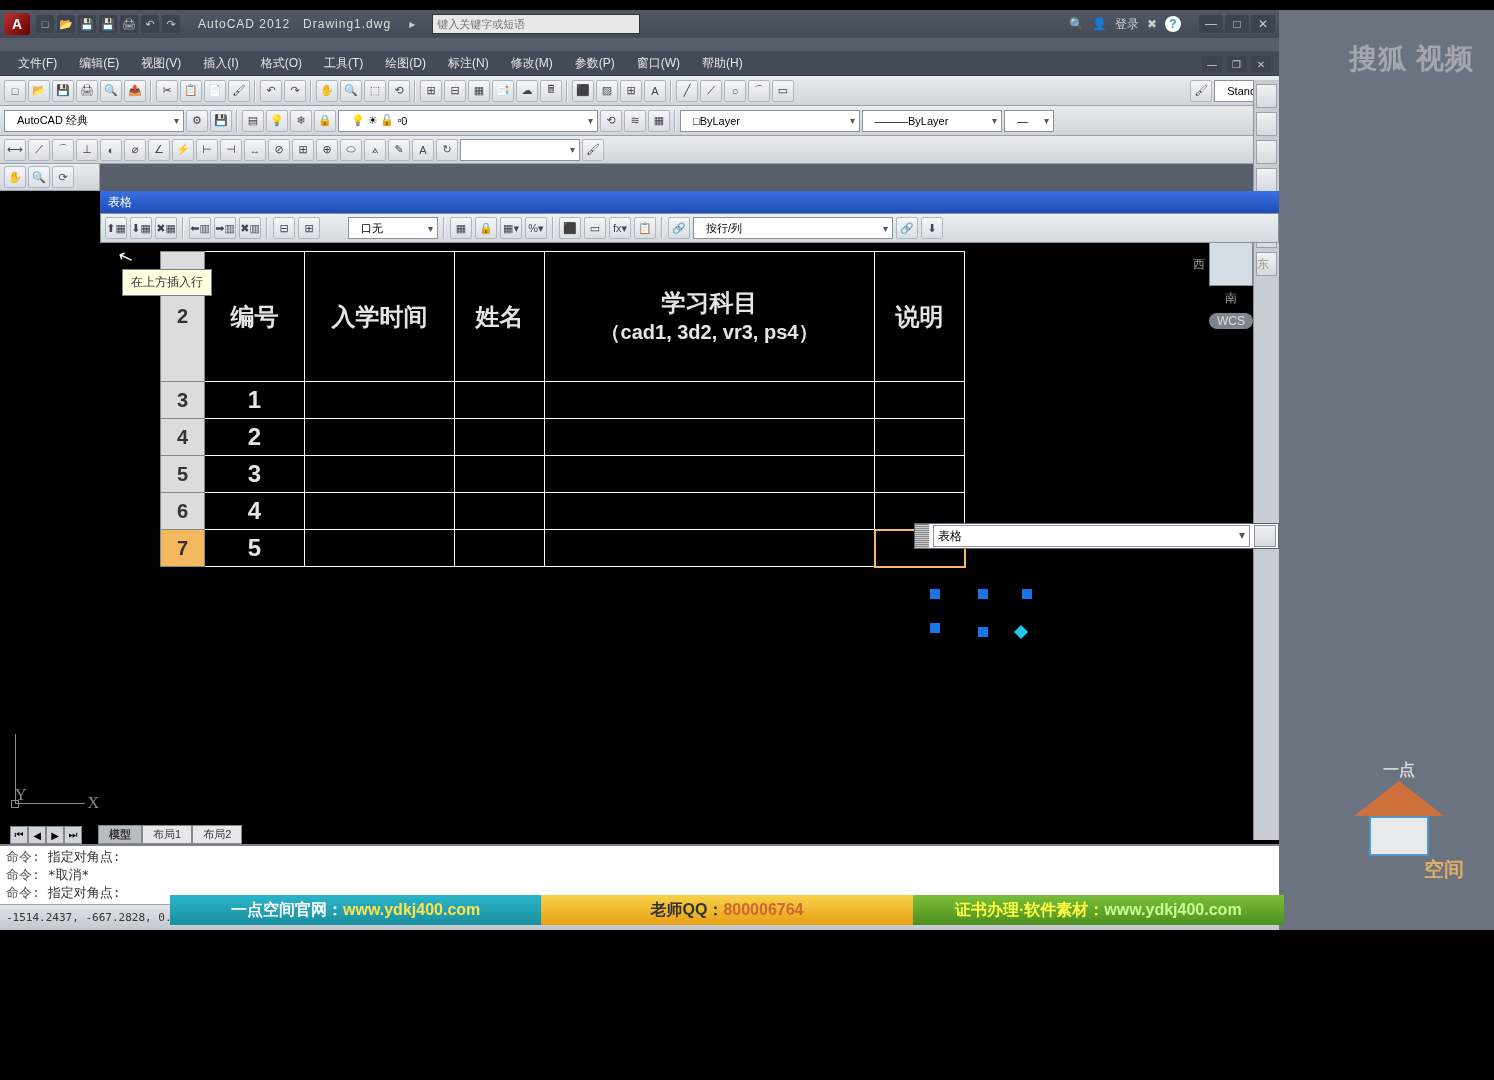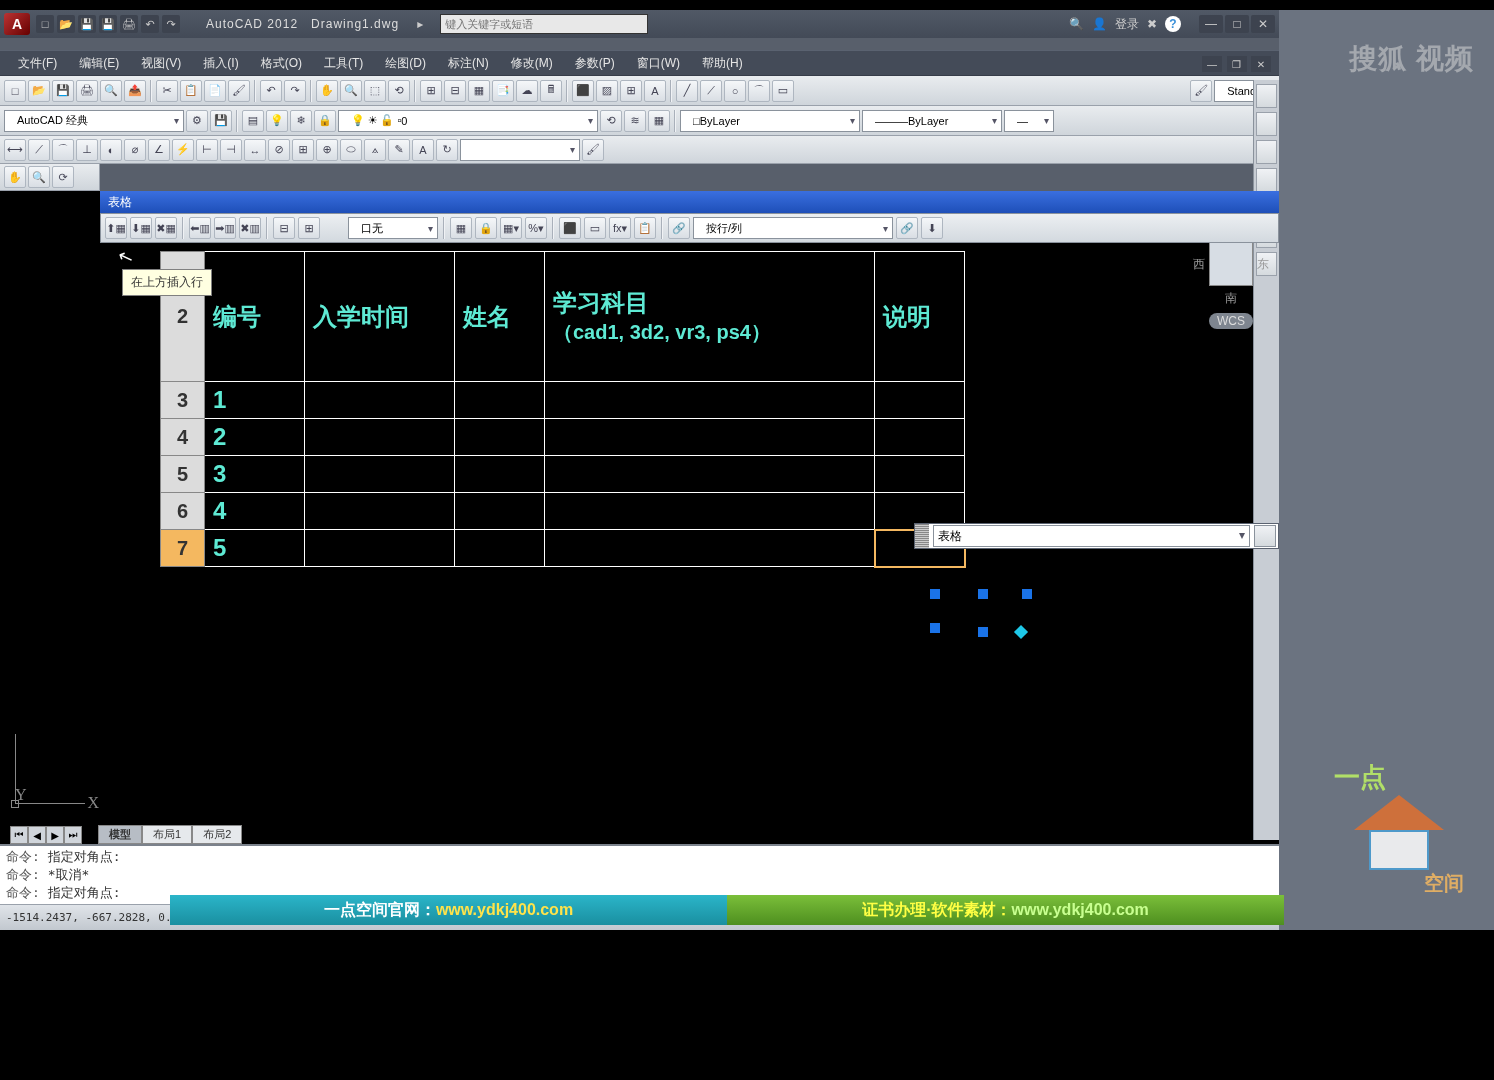--- a/index.html
+++ b/index.html
@@ -10,21 +10,21 @@
 .letterbox-top { top: 0; height: 10px; }
 .letterbox-bottom { bottom: 0; height: 150px; }
 
 .app { position: absolute; top: 10px; left: 0; right: 215px; bottom: 150px; background: #585f6b; display: flex; flex-direction: column; }
 
 
 .titlebar { height: 28px; background: linear-gradient(#515966,#434a57); display: flex; align-items: center; color: #ddd; font-size: 12px; padding: 0 4px; gap: 6px; }
 .titlebar .logo { width: 26px; height: 22px; background: linear-gradient(135deg,#b33,#600); border-radius: 3px; display:flex;align-items:center;justify-content:center;color:#fff;font-weight:bold;font-size:14px;}
 .titlebar .qat { display: flex; gap: 3px; }
 .titlebar .qat span { width: 18px; height: 18px; background: #3d434f; border-radius: 2px; display:inline-flex;align-items:center;justify-content:center;font-size:11px;color:#ccc;}
-.titlebar .title-text { flex: 0 0 auto; margin-left: 20px; letter-spacing: 1px; }
+.titlebar .title-text { flex: 0 0 auto; margin-left: 12px; letter-spacing: 1px; }
 .titlebar .search { margin-left: 11px; width: 208px; height: 20px; background: #e8e8e8; border: 1px solid #333; font-size: 11px; padding: 0 4px; color: #888; }
 .titlebar .right { margin-left: auto; display: flex; align-items: center; gap: 8px; color: #ccc; font-size: 12px; }
 .titlebar .winbtns { display:flex; gap:2px; margin-left:10px;}
 .titlebar .winbtns span{width:24px;height:18px;background:#3d434f;border-radius:2px;display:inline-flex;align-items:center;justify-content:center;color:#ccc;font-size:12px;}
 
 
 .menubar { height: 26px; background: #444b58; display: flex; align-items: center; padding: 0 8px; gap: 2px; border-top:1px solid #5a6270; border-bottom:1px solid #363c48;margin-top:12px;}
 .menubar .menu-item { color: #e5e5e5; font-size: 12px; padding: 3px 10px; cursor: default; }
 
 
@@ -50,21 +50,21 @@
 
 .navcube { position: absolute; right: 10px; top: 30px; text-align: center; color: #999; font-size: 12px; z-index:5;}
 .navcube .cube { width: 44px; height: 44px; background: #d7dde4; border: 1px solid #888; margin: 4px auto; }
 .navcube .wcs { background: #7e858f; color: #ddd; font-size: 12px; padding: 1px 8px; border-radius: 8px; display:inline-block; margin-top:6px;}
 
 
 .cad-table { position: absolute; left: 160px; top: 60px; }
 .cad-table table { border-collapse: collapse; }
 .cad-table th.rowhead, .cad-table td.rowhead { background: #dcdcdc; color: #333; font-weight: bold; text-align: center; border: 1px solid #888; font-size: 20px; width: 44px; }
 .cad-table td.rowhead.sel { background: #f4b860; }
-.cad-table td.cell, .cad-table th.cell { border: 1.5px solid #fff; color: #5eead4; font-size: 24px; text-align: left; font-weight: bold; padding: 4px 8px; }
+.cad-table td.cell, .cad-table th.cell { border: 1.5px solid #fff; color: #e5e5e5; font-size: 24px; text-align: center; font-weight: bold; padding: 4px 8px; }
 .cad-table .hdr-row td.cell { height: 130px; }
 .cad-table .data-row td.cell { height: 34px; }
 .cad-table .subline { font-size: 20px; display:block; }
 
 
 .grip { width: 10px; height: 10px; background: #1a73e8; position: absolute; z-index: 6; }
 .grip.diamond { transform: rotate(45deg); background:#1ec8e8; }
 
 
 .ucs { position: absolute; left: 15px; bottom: 40px; color: #888; font-family: serif; font-size: 16px; }
@@ -434,30 +434,34 @@
     <div class="p-btn"></div>
     <div class="p-btn"></div>
     <div class="p-btn"></div>
   </div>
 
 </div>
 
 <div class="sohu">搜狐 视频</div>
 
 <div class="yidian">
-  <div style="color:#bef264;font-size:26px;text-align:left;font-weight:bold;">一点</div>
+  <div style="color:#e5e5e5;font-size:16px;text-align:center;font-weight:bold;">一点</div>
   <div class="roof"></div>
   <div class="house"></div>
   <div style="color:#f4b860;font-size:20px;text-align:right;font-weight:bold;">空间</div>
 </div>
 
 <div class="promo">
   <div class="seg seg1">
       <span>一点空间官网：</span>
       <span class="url">www.ydkj400.com</span>
     </div>
+  <div class="seg seg2">
+      <span>老师QQ：</span>
+      <span class="url">800006764</span>
+    </div>
   <div class="seg seg3">
       <span class="lbl">证书办理·软件素材：</span>
       <span>www.ydkj400.com</span>
     </div>
 </div>
 
 <div class="letterbox-bottom"></div>
 
 </body></html>

